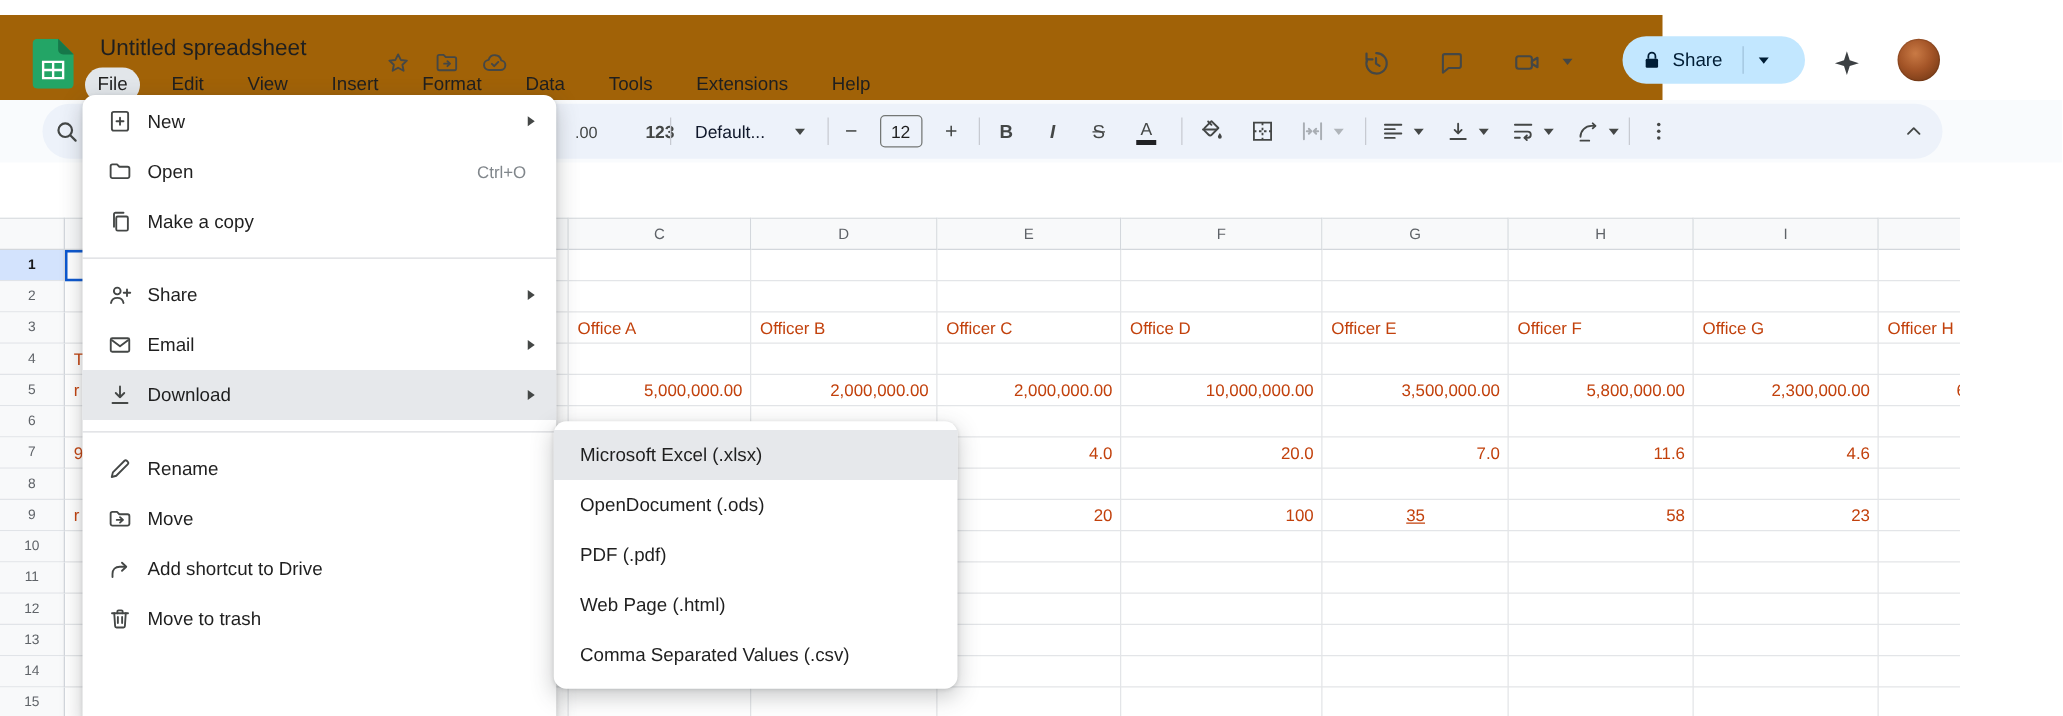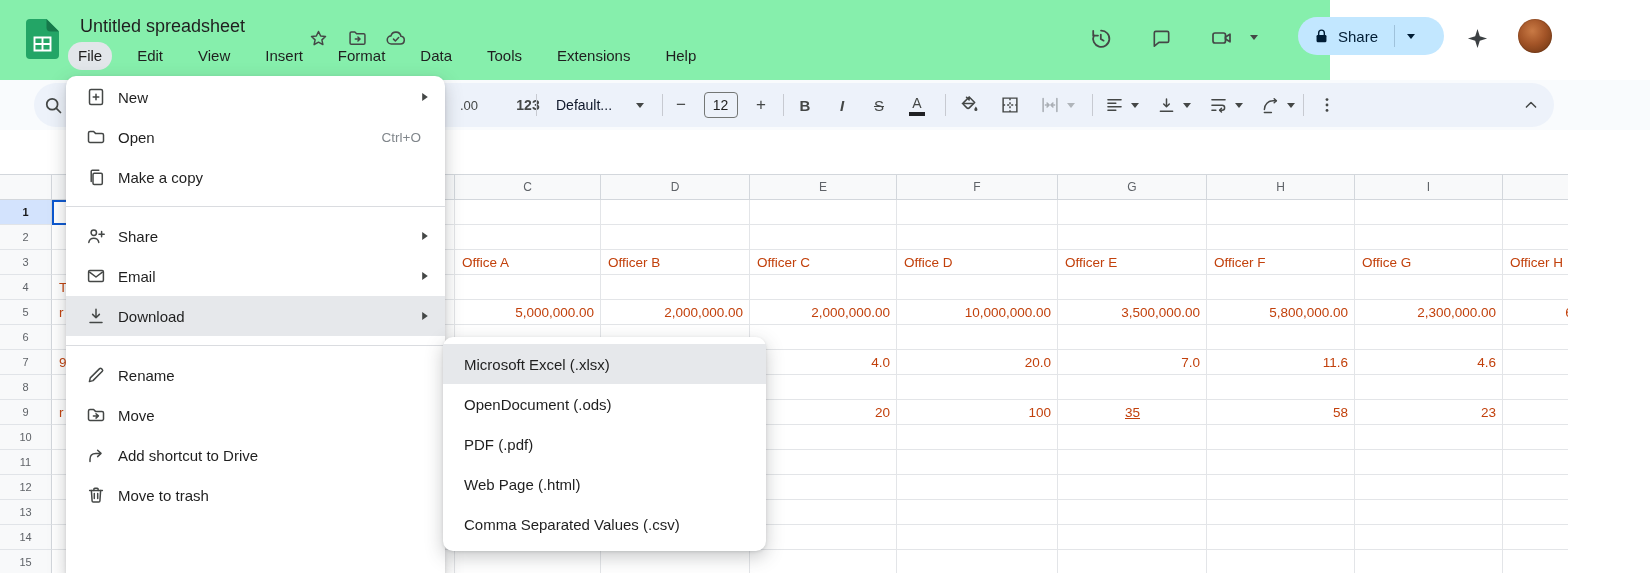--- a/index.html
+++ b/index.html
@@ -2,21 +2,21 @@
 <html><head>
 <meta charset="utf-8">
 <title>Untitled spreadsheet - Google Sheets</title>
 <style>
 *{margin:0;padding:0;box-sizing:border-box}
 html,body{width:1650px;height:573px;overflow:hidden}
 body{font-family:"Liberation Sans","DejaVu Sans",sans-serif;background:#fff;color:#1f1f1f}
 #screen{position:relative;width:1650px;height:573px;background:#fff;overflow:hidden}
 
 
-#topbar{position:absolute;left:0;top:0;width:1330px;height:80px;background:#86efac}
+#topbar{position:absolute;left:0;top:12px;width:1330px;height:80px;background:#a16207}
 #logo{position:absolute;left:26px;top:19px;width:33px;height:40px}
 #doc-title{position:absolute;left:80px;top:16px;font-size:18px;color:#1f1f1f;white-space:nowrap}
 .title-ic{position:absolute;top:26px;width:24px;height:24px;display:flex;align-items:center;justify-content:center}
 #menubar{position:absolute;left:68px;top:42px;display:flex;gap:15px}
 .mb-item{font-size:15px;color:#1f1f1f;padding:5px 10px;border-radius:14px;line-height:18px;white-space:nowrap;cursor:default}
 .mb-item.active{background:#e2e6ea}
 .top-ic{position:absolute;top:23px;width:30px;height:30px;display:flex;align-items:center;justify-content:center}
 .caret{width:0;height:0;border-left:4.5px solid transparent;border-right:4.5px solid transparent;border-top:5px solid #444746}
 .caret.dark{border-top-color:#001d35}
 .caret.dim{border-top-color:#b0b5ba}

